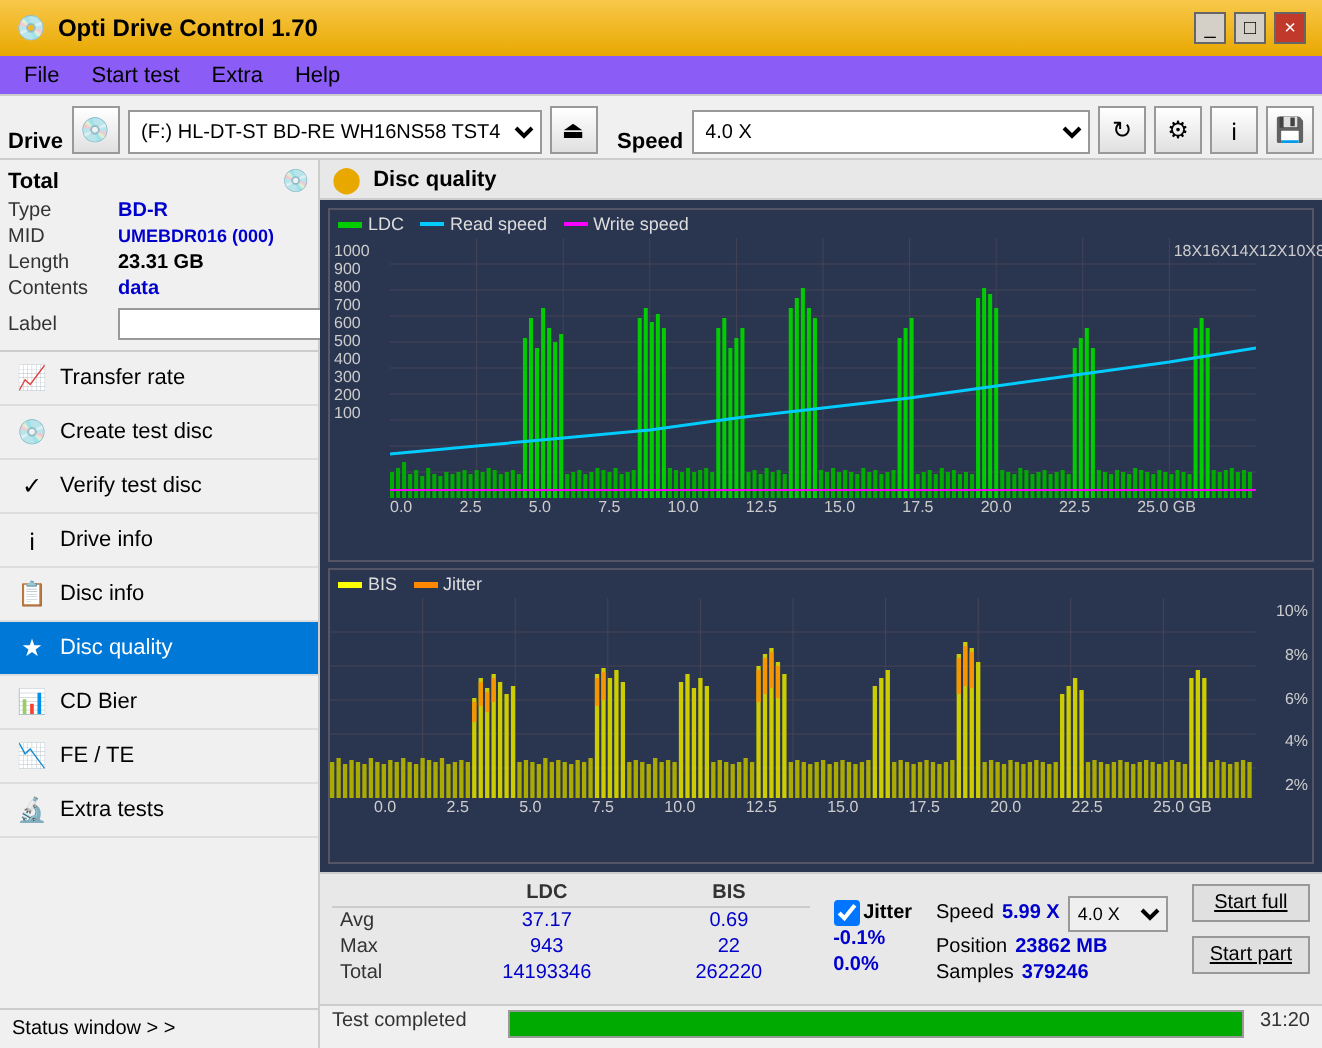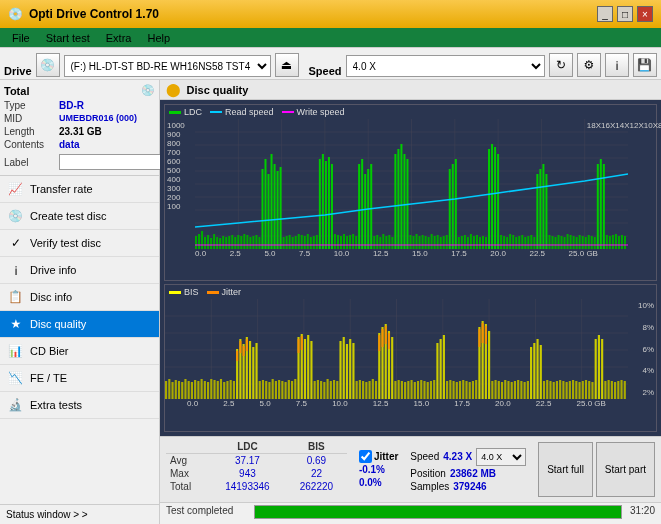--- a/index.html
+++ b/index.html
@@ -6,21 +6,21 @@
     body { width: 661px; height: 524px; font-family: 'Segoe UI', Tahoma, sans-serif; font-size: 11px; background: #f0f0f0; overflow: hidden; }
     
     
     #titlebar { background: linear-gradient(to bottom, #f9c84a, #e8a800); height: 28px; display: flex; align-items: center; justify-content: space-between; padding: 0 8px; }
     #titlebar .title { font-size: 12px; font-weight: bold; color: #000; display: flex; align-items: center; gap: 6px; }
     #titlebar .win-controls { display: flex; gap: 4px; }
     #titlebar .win-btn { width: 16px; height: 16px; border: 1px solid #666; background: #d4d0c8; font-size: 10px; display: flex; align-items: center; justify-content: center; cursor: pointer; }
     #titlebar .win-btn.close { background: #c0392b; color: white; }
     
     
-    #menubar { background: #15803d; height: 20px; display: flex; align-items: center; padding: 0 4px; border-bottom: 1px solid #ccc; }
+    #menubar { background: #8b5cf6; height: 20px; display: flex; align-items: center; padding: 0 4px; border-bottom: 1px solid #ccc; }
     #menubar .menu-item { padding: 1px 8px; font-size: 11px; cursor: pointer; }
     
     
     #toolbar { background: #f0f0f0; height: 32px; display: flex; align-items: flex-end; padding: 2px 4px; border-bottom: 1px solid #ccc; gap: 4px; }
     #toolbar .label { font-size: 11px; font-weight: bold; }
     #toolbar select { height: 22px; font-size: 10px; border: 1px solid #999; background: white; padding: 0 2px; flex: 1; max-width: 260px; }
     #toolbar .toolbar-btn { width: 24px; height: 24px; border: 1px solid #999; background: linear-gradient(to bottom, #fff, #e0e0e0); display: flex; align-items: center; justify-content: center; cursor: pointer; font-size: 12px; }
     #toolbar .speed-label { font-size: 11px; font-weight: bold; margin-left: 6px; }
     #toolbar .speed-select { height: 22px; font-size: 10px; border: 1px solid #999; background: white; padding: 0 2px; width: 55px; }
     
@@ -703,36 +703,36 @@
             <span class="jitter-val">-0.1%</span>
           </div>
           <div class="jitter-row">
             <span class="jitter-val">0.0%</span>
           </div>
         </div>
 
         <div id="speed-section">
           <div class="speed-row">
             <span>Speed</span>
-            <span class="speed-val">4.23 X</span>
+            <span class="speed-val">5.99 X</span>
             <select style="height:18px; font-size:9px; width:50px; border:1px solid #999;">
               <option>4.0 X</option><option>2.0 X</option><option>8.0 X</option>
             </select>
           </div>
           <div class="speed-row">
             <span>Position</span>
             <span class="speed-val">23862 MB</span>
           </div>
           <div class="speed-row">
             <span>Samples</span>
             <span class="speed-val">379246</span>
           </div>
         </div>
 
-        <div style="display:flex; flex-direction:row; justify-content:flex-end; padding:3px 6px; gap:3px;">
+        <div style="display:flex; flex-direction:column; justify-content:flex-start; padding:3px 6px; gap:3px;text-decoration:underline;">
           <button class="start-btn">Start full</button>
           <button class="start-btn">Start part</button>
         </div>
       </div>
 
       <div id="progress-row">
         <span id="status-text">Test completed</span>
         <div id="progress-bar-container">
           <div id="progress-bar-fill" style="width: 100%;"></div>
         </div>

